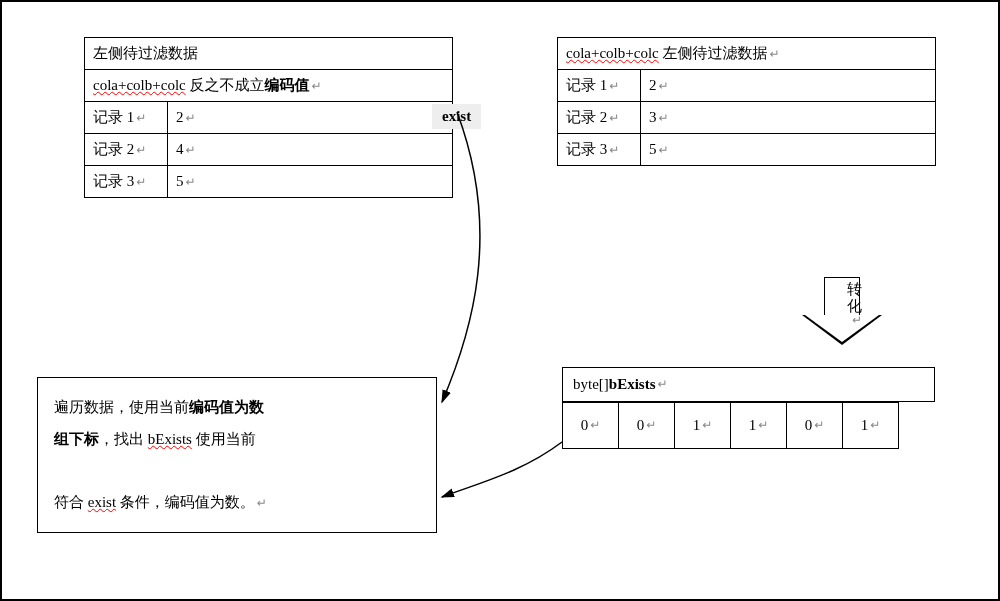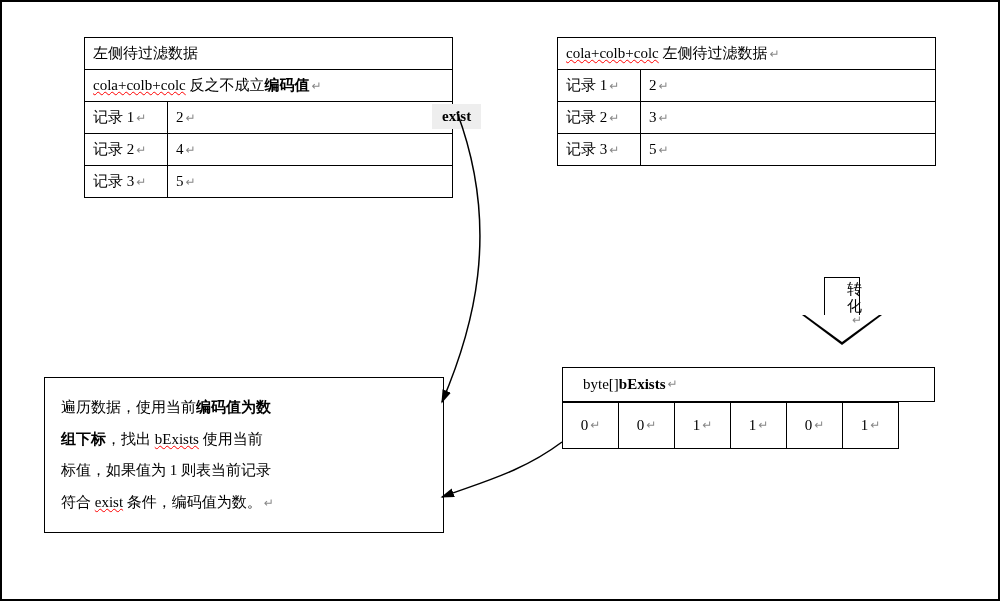--- a/index.html
+++ b/index.html
@@ -199,21 +199,21 @@
   <div class="arrow-down" style="left:800px; top:275px;">
     <div class="shaft"></div>
     <div class="head"></div>
     <div class="head-inner"></div>
     <div class="arrow-label">
       <span>转化</span><span class="ret" style="display:block;">↵</span>
     </div>
   </div>
 
   <div class="panel" style="left:560px; top:365px;">
-    <div class="byte-head" style="border:1px solid #000; padding:8px 20px; width:373px; box-sizing:border-box;">
+    <div class="byte-head" style="border:1px solid #000; padding:8px 10px; width:373px; box-sizing:border-box;">
       <span>byte[] </span>
         <span class="bold">bExists</span>
         <span class="ret">↵</span>
     </div>
     <div class="byte-cells">
       <div class="cell" style="border-left:1px solid #000;">
           <span>0</span>
           <span class="ret">↵</span>
         </div>
       <div class="cell">
@@ -232,25 +232,25 @@
           <span>0</span>
           <span class="ret">↵</span>
         </div>
       <div class="cell">
           <span>1</span>
           <span class="ret">↵</span>
         </div>
     </div>
   </div>
 
-  <div class="desc-box" style="left:42px; top:375px; width:400px;">
+  <div class="desc-box" style="left:35px; top:375px; width:400px;">
     <div>
       <span>遍历数据，使用当前</span><span class="bold">编码值为数</span><br>
       <span class="bold">组下标</span><span>，找出 </span><span class="wavy">bExists</span><span> 使用当前</span><br>
-      <span>标值，如果值为 1 则表当前记录</span><br>
+      <br>
       <span>符合 </span><span class="wavy">exist</span><span> 条件，编码值为数。</span><span class="ret">↵</span>
     </div>
   </div>
 
   <svg class="connector">
     <defs>
       <marker id="ah" markerWidth="10" markerHeight="10" refX="8" refY="3" orient="auto">
         <path d="M0,0 L9,3 L0,6 Z" fill="#000"></path>
       </marker>
     </defs>

